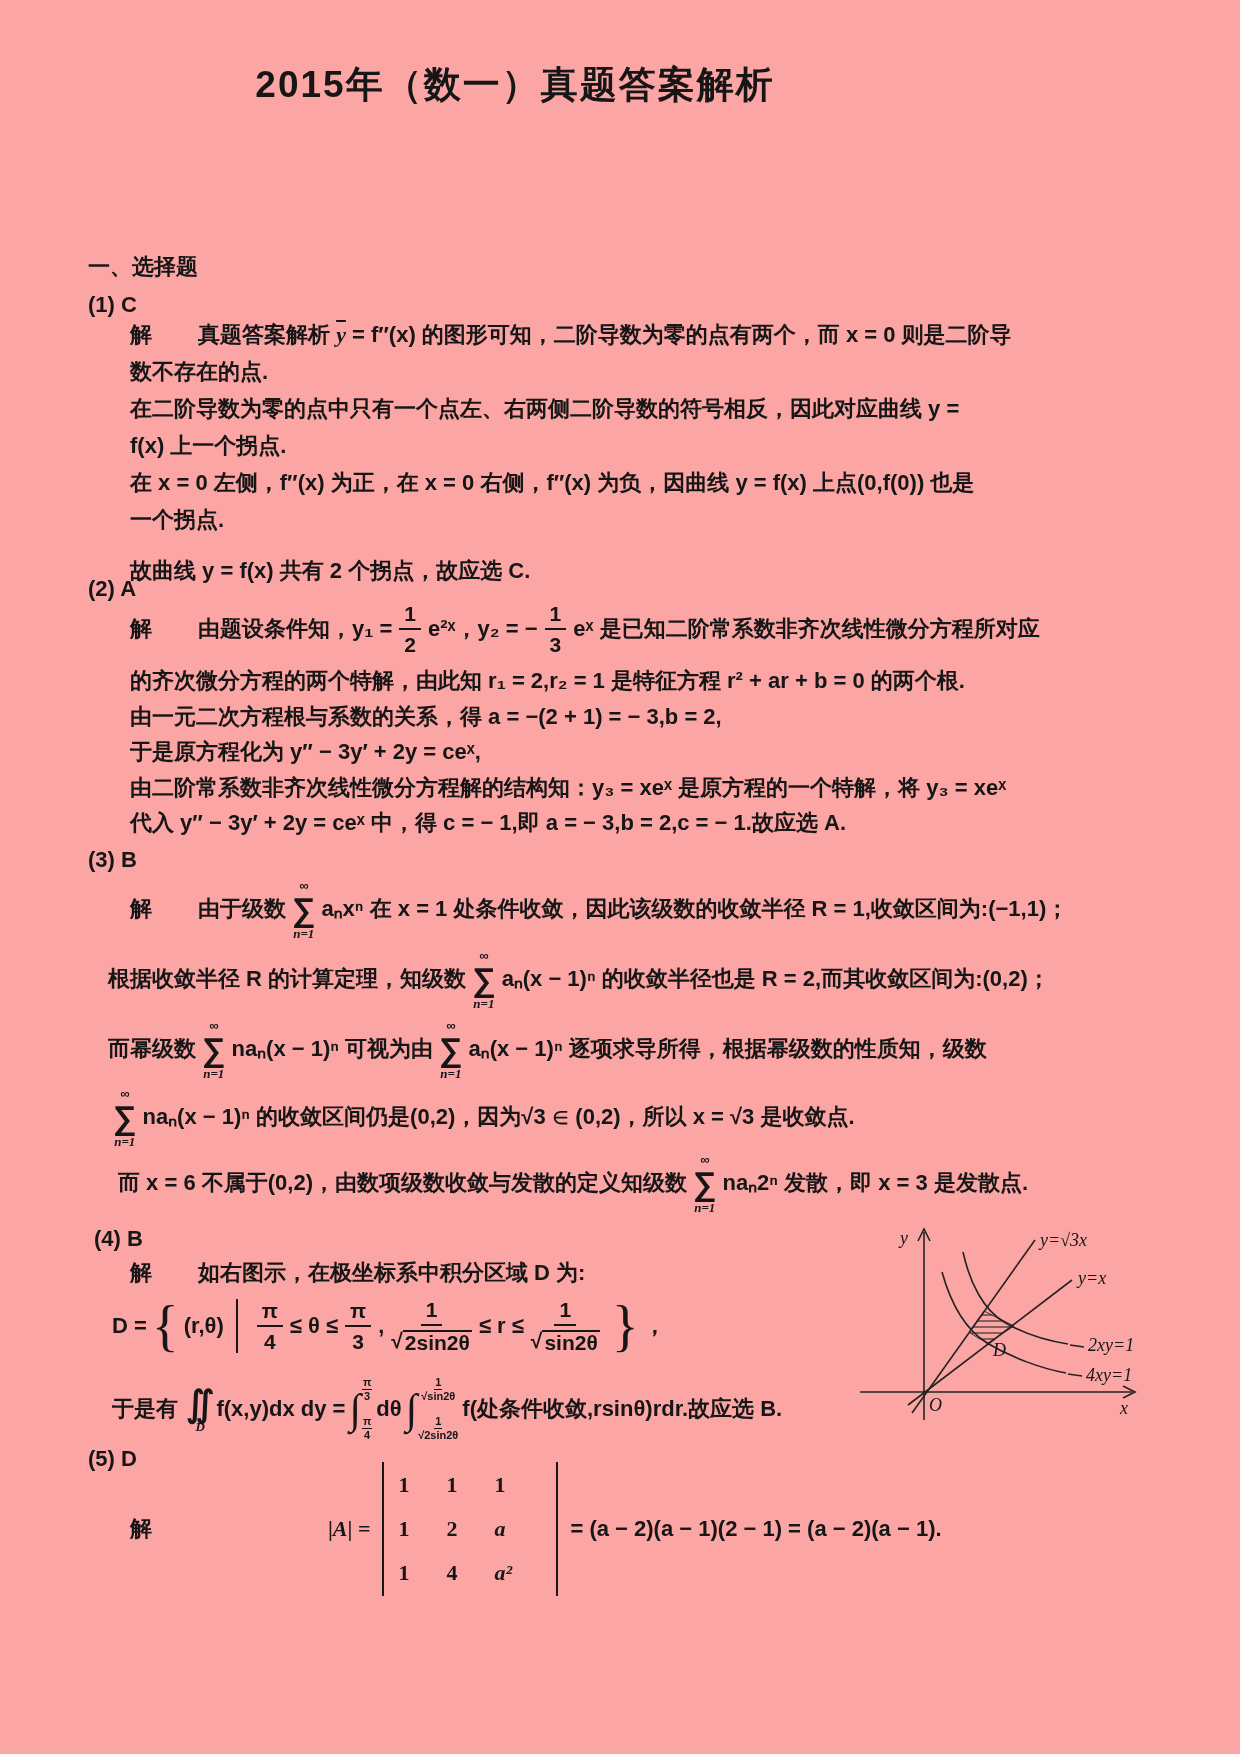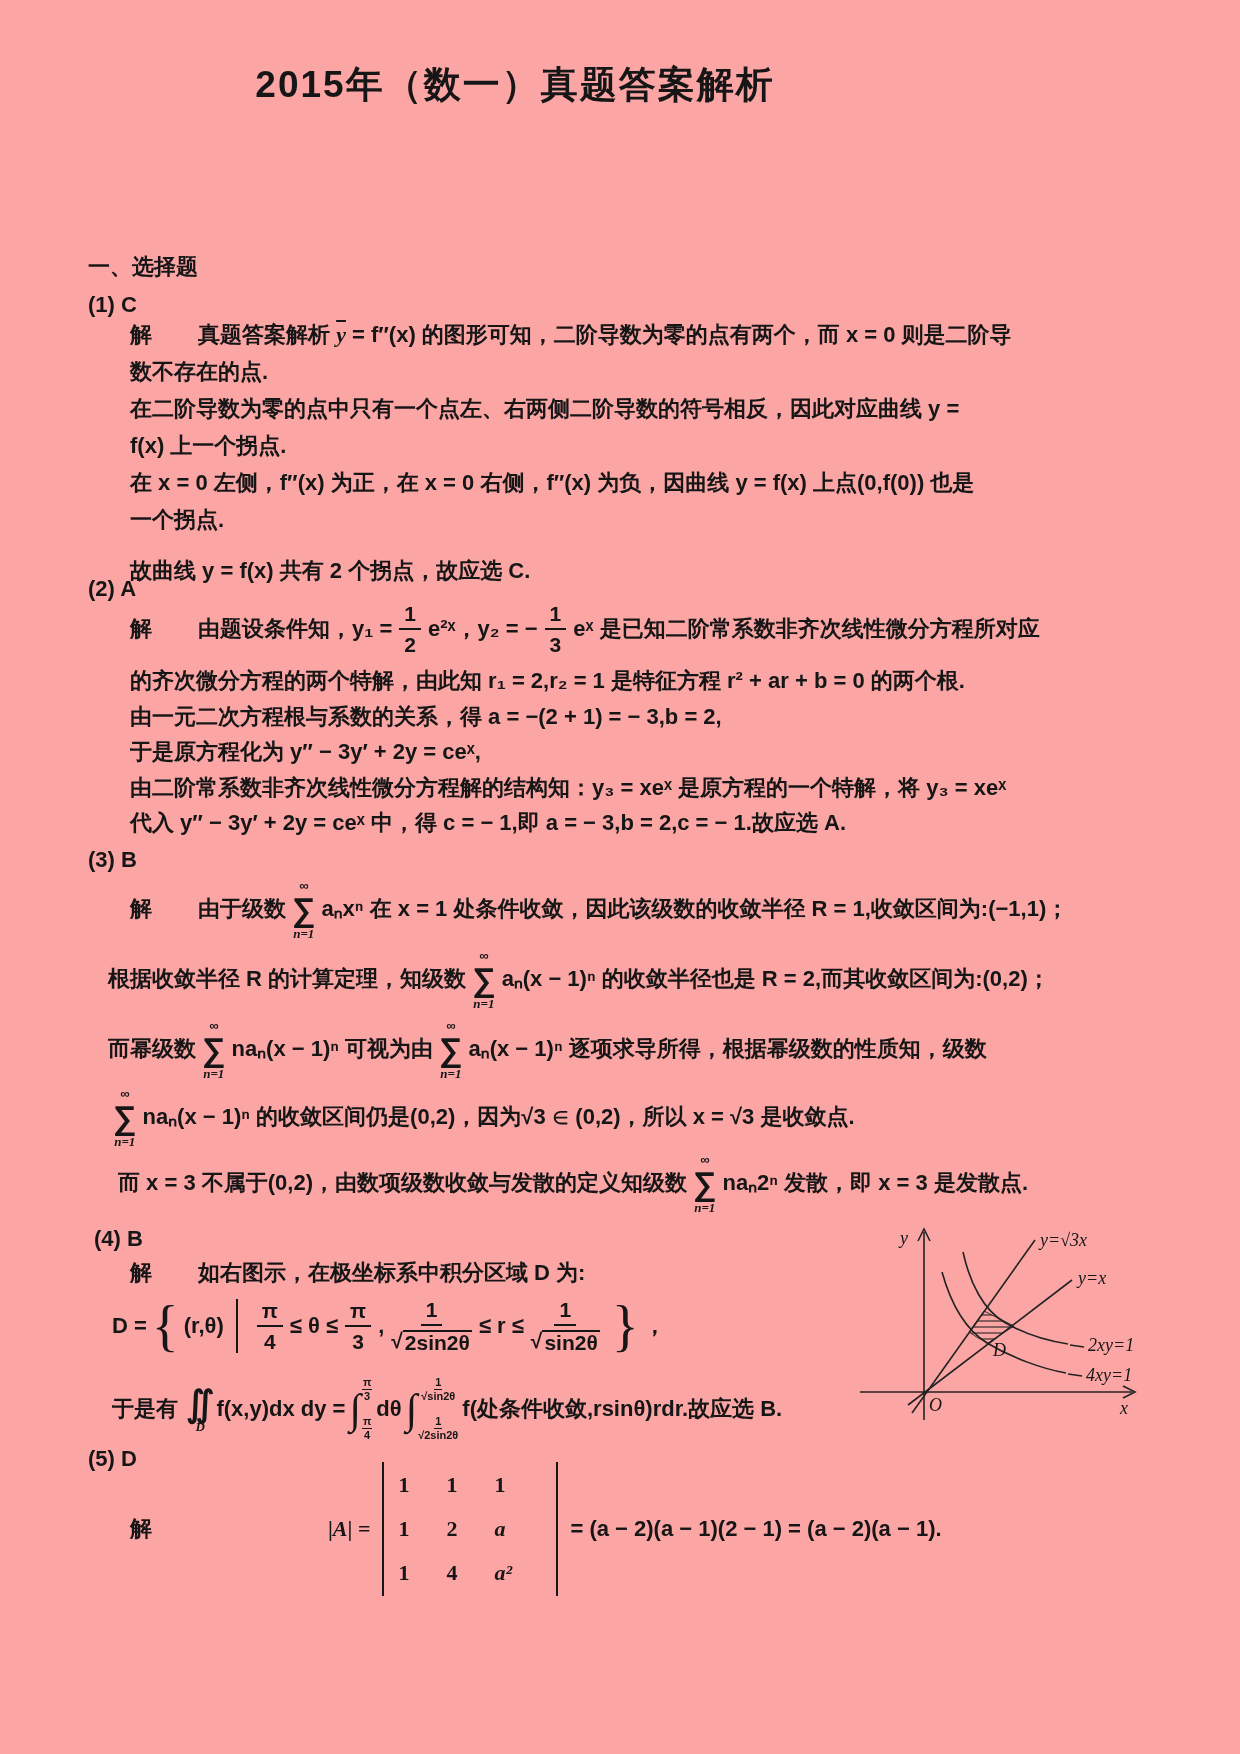--- a/index.html
+++ b/index.html
@@ -162,21 +162,21 @@
   </div>
   <div class="line" style="left:113px;top:1086px;height:62px;">
     <span class="bigop" style="margin-left:0;">
       <span class="lim">∞</span>
       <span class="op">∑</span>
       <span class="lim it">n=1</span>
     </span>
     <span>naₙ(x − 1)ⁿ 的收敛区间仍是(0,2)，因为√3 ∈ (0,2)，所以 x = √3 是收敛点.</span>
   </div>
   <div class="line" style="left:118px;top:1152px;height:62px;">
-    <span>而 x = 3 不属于(0,2)，由数项级数收敛与发散的定义知级数</span>
+    <span>而 x = 6 不属于(0,2)，由数项级数收敛与发散的定义知级数</span>
     <span class="bigop">
       <span class="lim">∞</span>
       <span class="op">∑</span>
       <span class="lim it">n=1</span>
     </span>
     <span>naₙ2ⁿ 发散，即 x = 3 是发散点.</span>
   </div>
 
   <div class="line" style="left:94px;top:1224px;">
     <span>(4) B</span>

